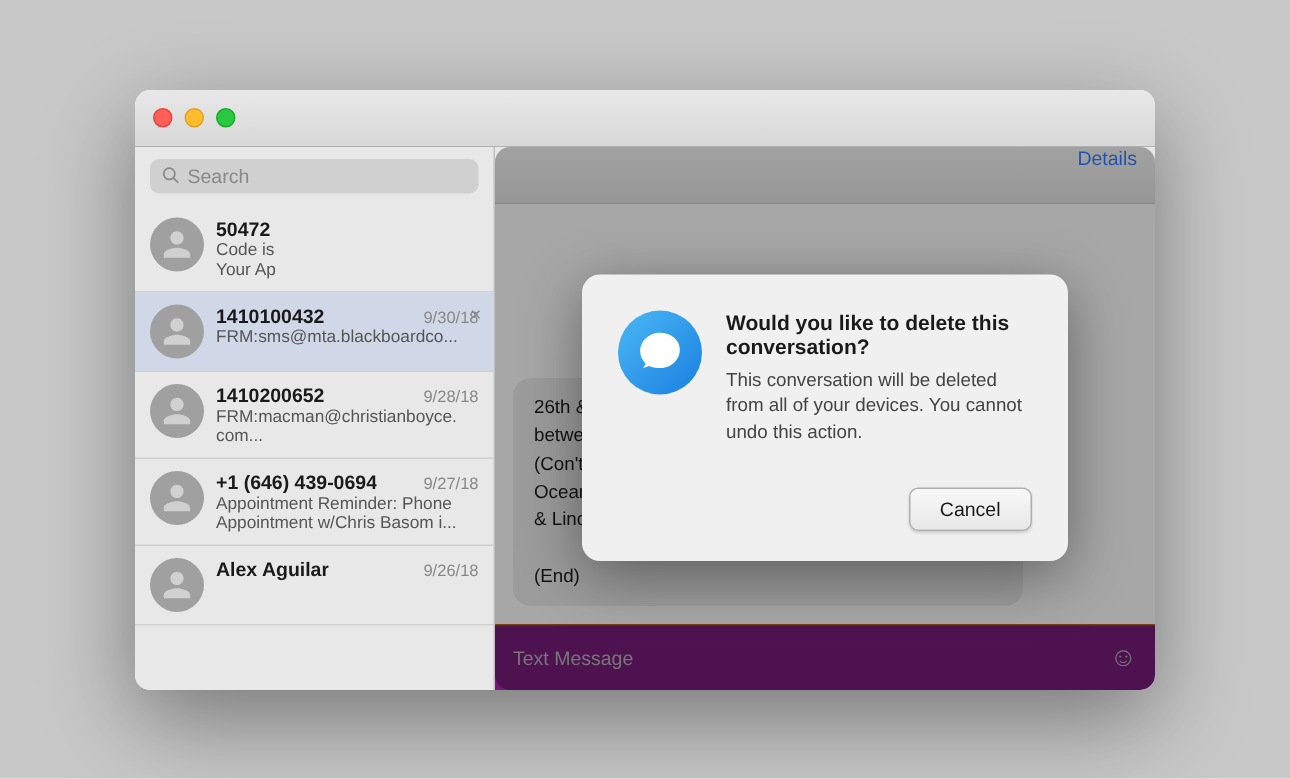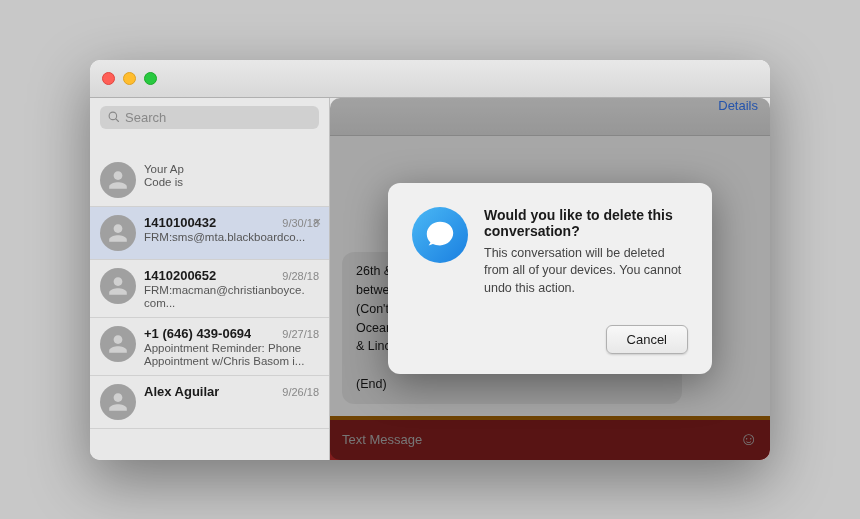--- a/index.html
+++ b/index.html
@@ -57,21 +57,20 @@
     }
 
     
     .sidebar {
       width: 240px;
       background: #e8e8e8;
       border-right: 1px solid #c0c0c0;
       display: flex;
       flex-direction: column;
       flex-shrink: 0;
-      gap: 17px;
     }
 
     .search-bar {
       margin: 8px 10px;
       display: flex;
       align-items: center;
       background: #d0d0d0;
       border-radius: 6px;
       padding: 4px 8px;
       gap: 5px;
@@ -208,22 +207,22 @@
       padding: 10px 14px;
       font-size: 12.5px;
       color: #1a1a1a;
       max-width: 340px;
       align-self: flex-start;
       line-height: 1.5;
     }
 
     .chat-input-area {
       height: 44px;
-      border-top: 4px solid #a16207;
-      background: #7f1d1d;
+      border-top: 1px solid #a16207;
+      background: #701a75;
       display: flex;
       align-items: center;
       padding: 0 12px;
     }
 
     .chat-input-placeholder {
       font-size: 13px;
       color: #aaa;
       flex: 1;
     }
@@ -356,22 +355,25 @@
 
       <div class="conversation-list">
 
         <div class="conv-item">
           <div class="avatar">
             <svg viewBox="0 0 24 24">
                 <path d="M12 12c2.7 0 4.8-2.1 4.8-4.8S14.7 2.4 12 2.4 7.2 4.5 7.2 7.2 9.3 12 12 12zm0 2.4c-3.2 0-9.6 1.6-9.6 4.8v2.4h19.2v-2.4c0-3.2-6.4-4.8-9.6-4.8z"></path>
               </svg>
           </div>
           <div class="conv-info">
+            <div class="conv-header">
+              <span class="conv-name">50472</span>
+            </div>
+            <div class="conv-preview">Code is</div>
             <div class="conv-preview">Your Ap</div>
-            <div class="conv-preview">Code is</div>
           </div>
         </div>
 
         <div class="conv-item selected">
           <div class="avatar">
             <svg viewBox="0 0 24 24">
                 <path d="M12 12c2.7 0 4.8-2.1 4.8-4.8S14.7 2.4 12 2.4 7.2 4.5 7.2 7.2 9.3 12 12 12zm0 2.4c-3.2 0-9.6 1.6-9.6 4.8v2.4h19.2v-2.4c0-3.2-6.4-4.8-9.6-4.8z"></path>
               </svg>
           </div>
           <div class="conv-info">

